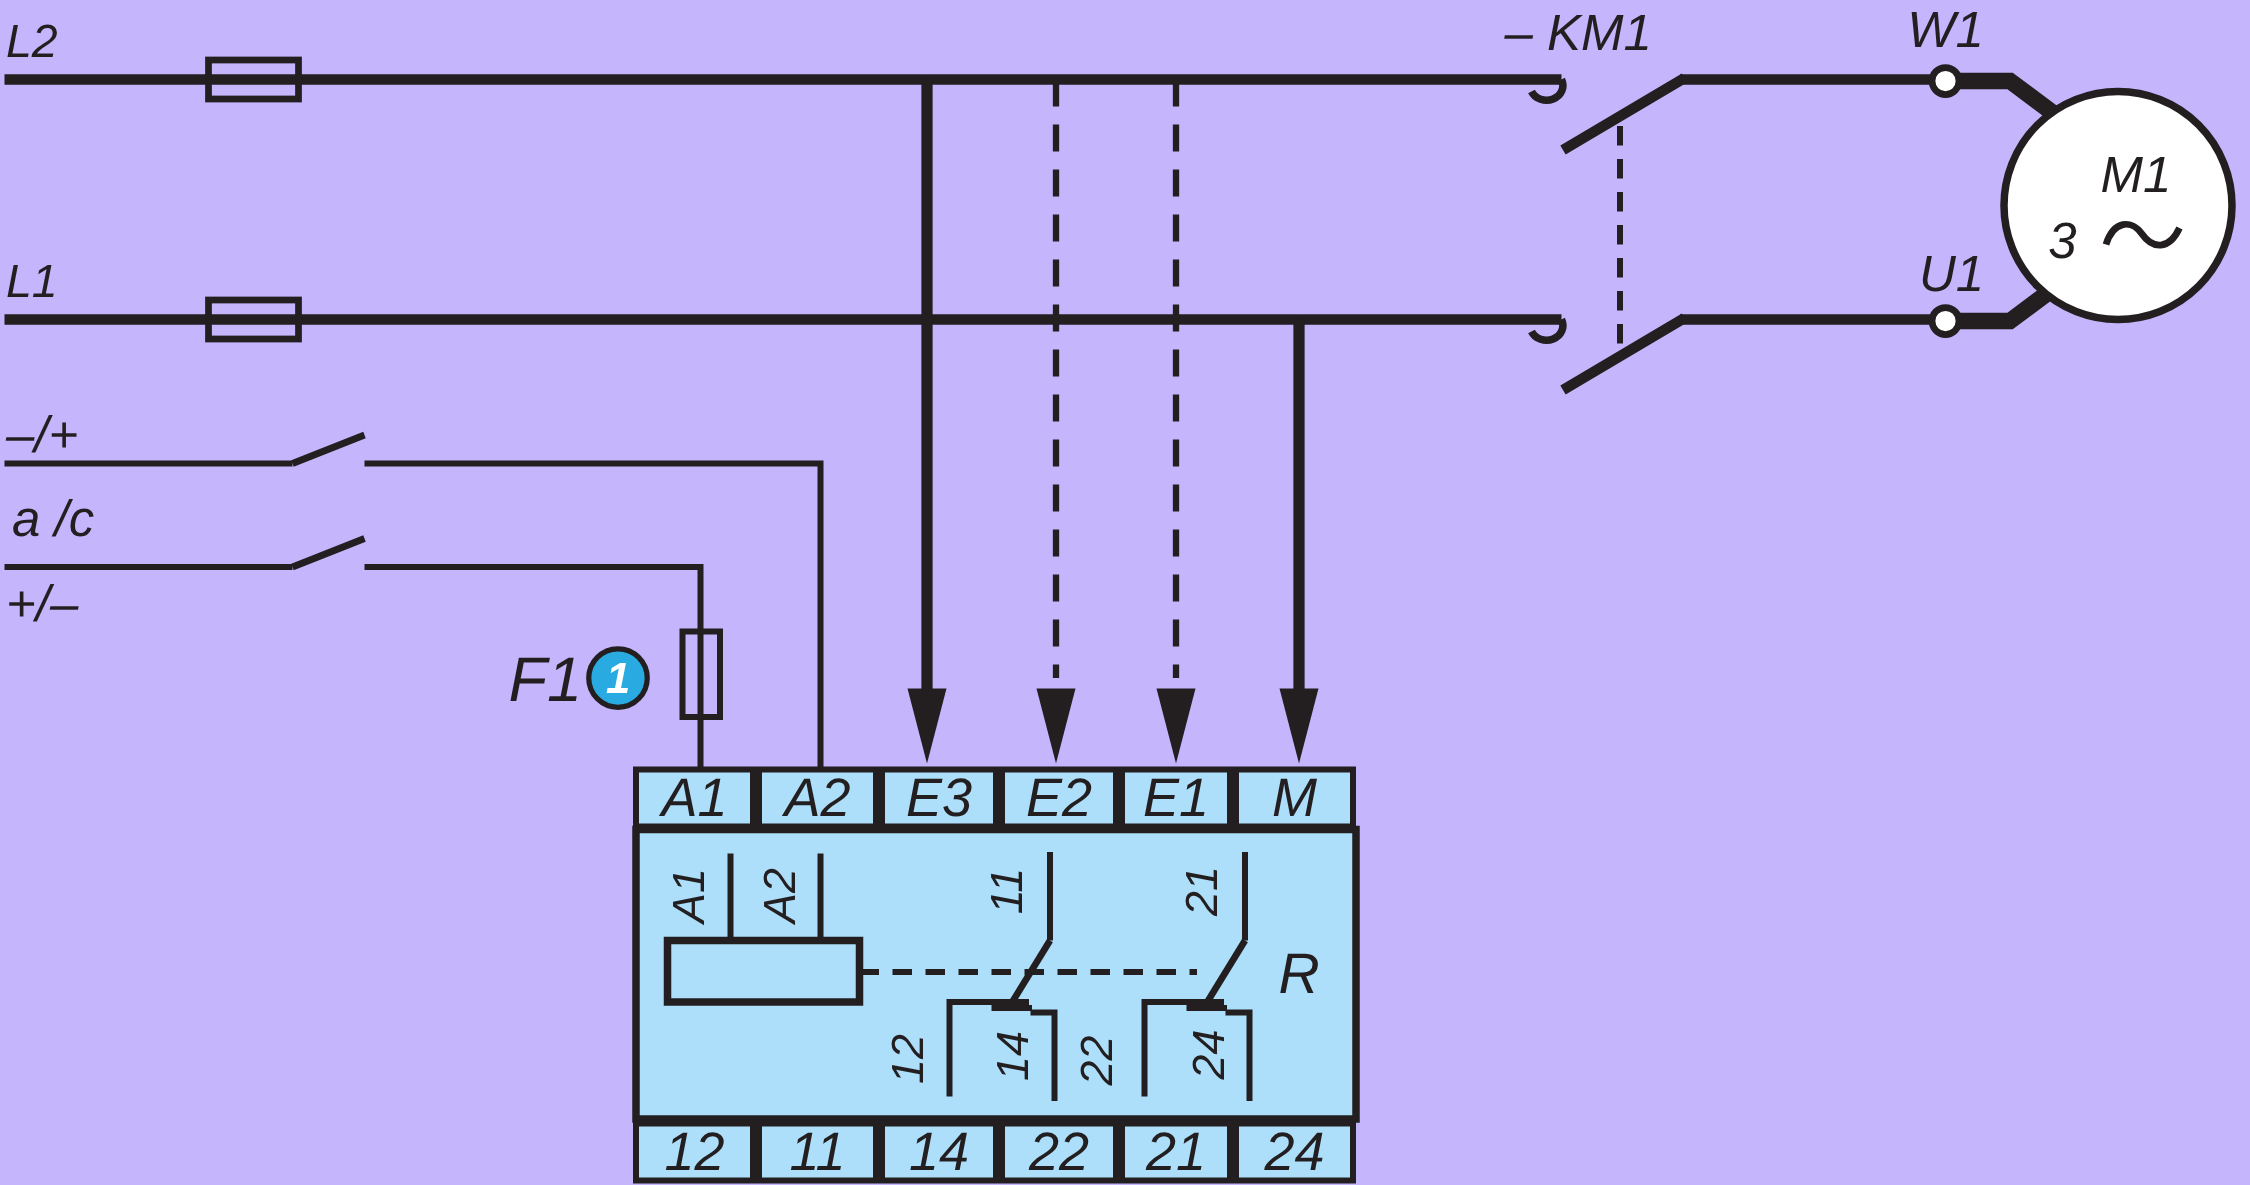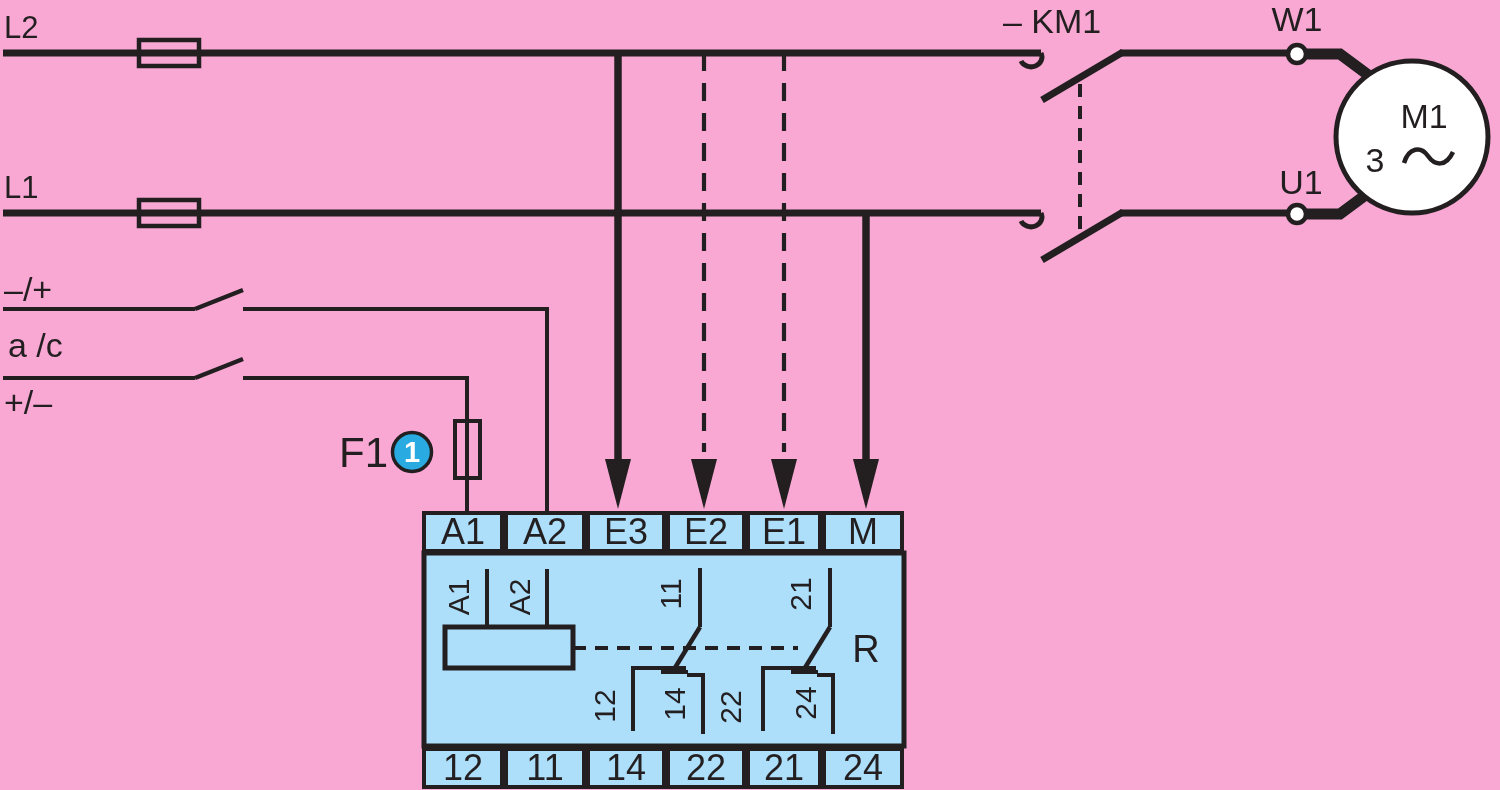--- a/index.html
+++ b/index.html
@@ -1,21 +1,22 @@
 <!DOCTYPE html>
 <html><head>
 <meta charset="utf-8">
 <style>
   html, body { margin: 0; padding: 0; background: #ffffff; }
   .stage {
     position: relative;
     width: 1500px;
     height: 790px;
-    background: #f9a8d4;
+    background: #c4b5fd;
     font-family: "Liberation Sans", sans-serif;
+    font-style: italic;
   }
   svg { display: block; }
   svg text {
     fill: #231f20;
     font-family: "Liberation Sans", sans-serif;
   }
   .wire   { stroke: #231f20; fill: none; stroke-linecap: butt; }
   .thick  { stroke-width: 7; }
   .drop   { stroke-width: 7.5; }
   .thin   { stroke-width: 4; }

